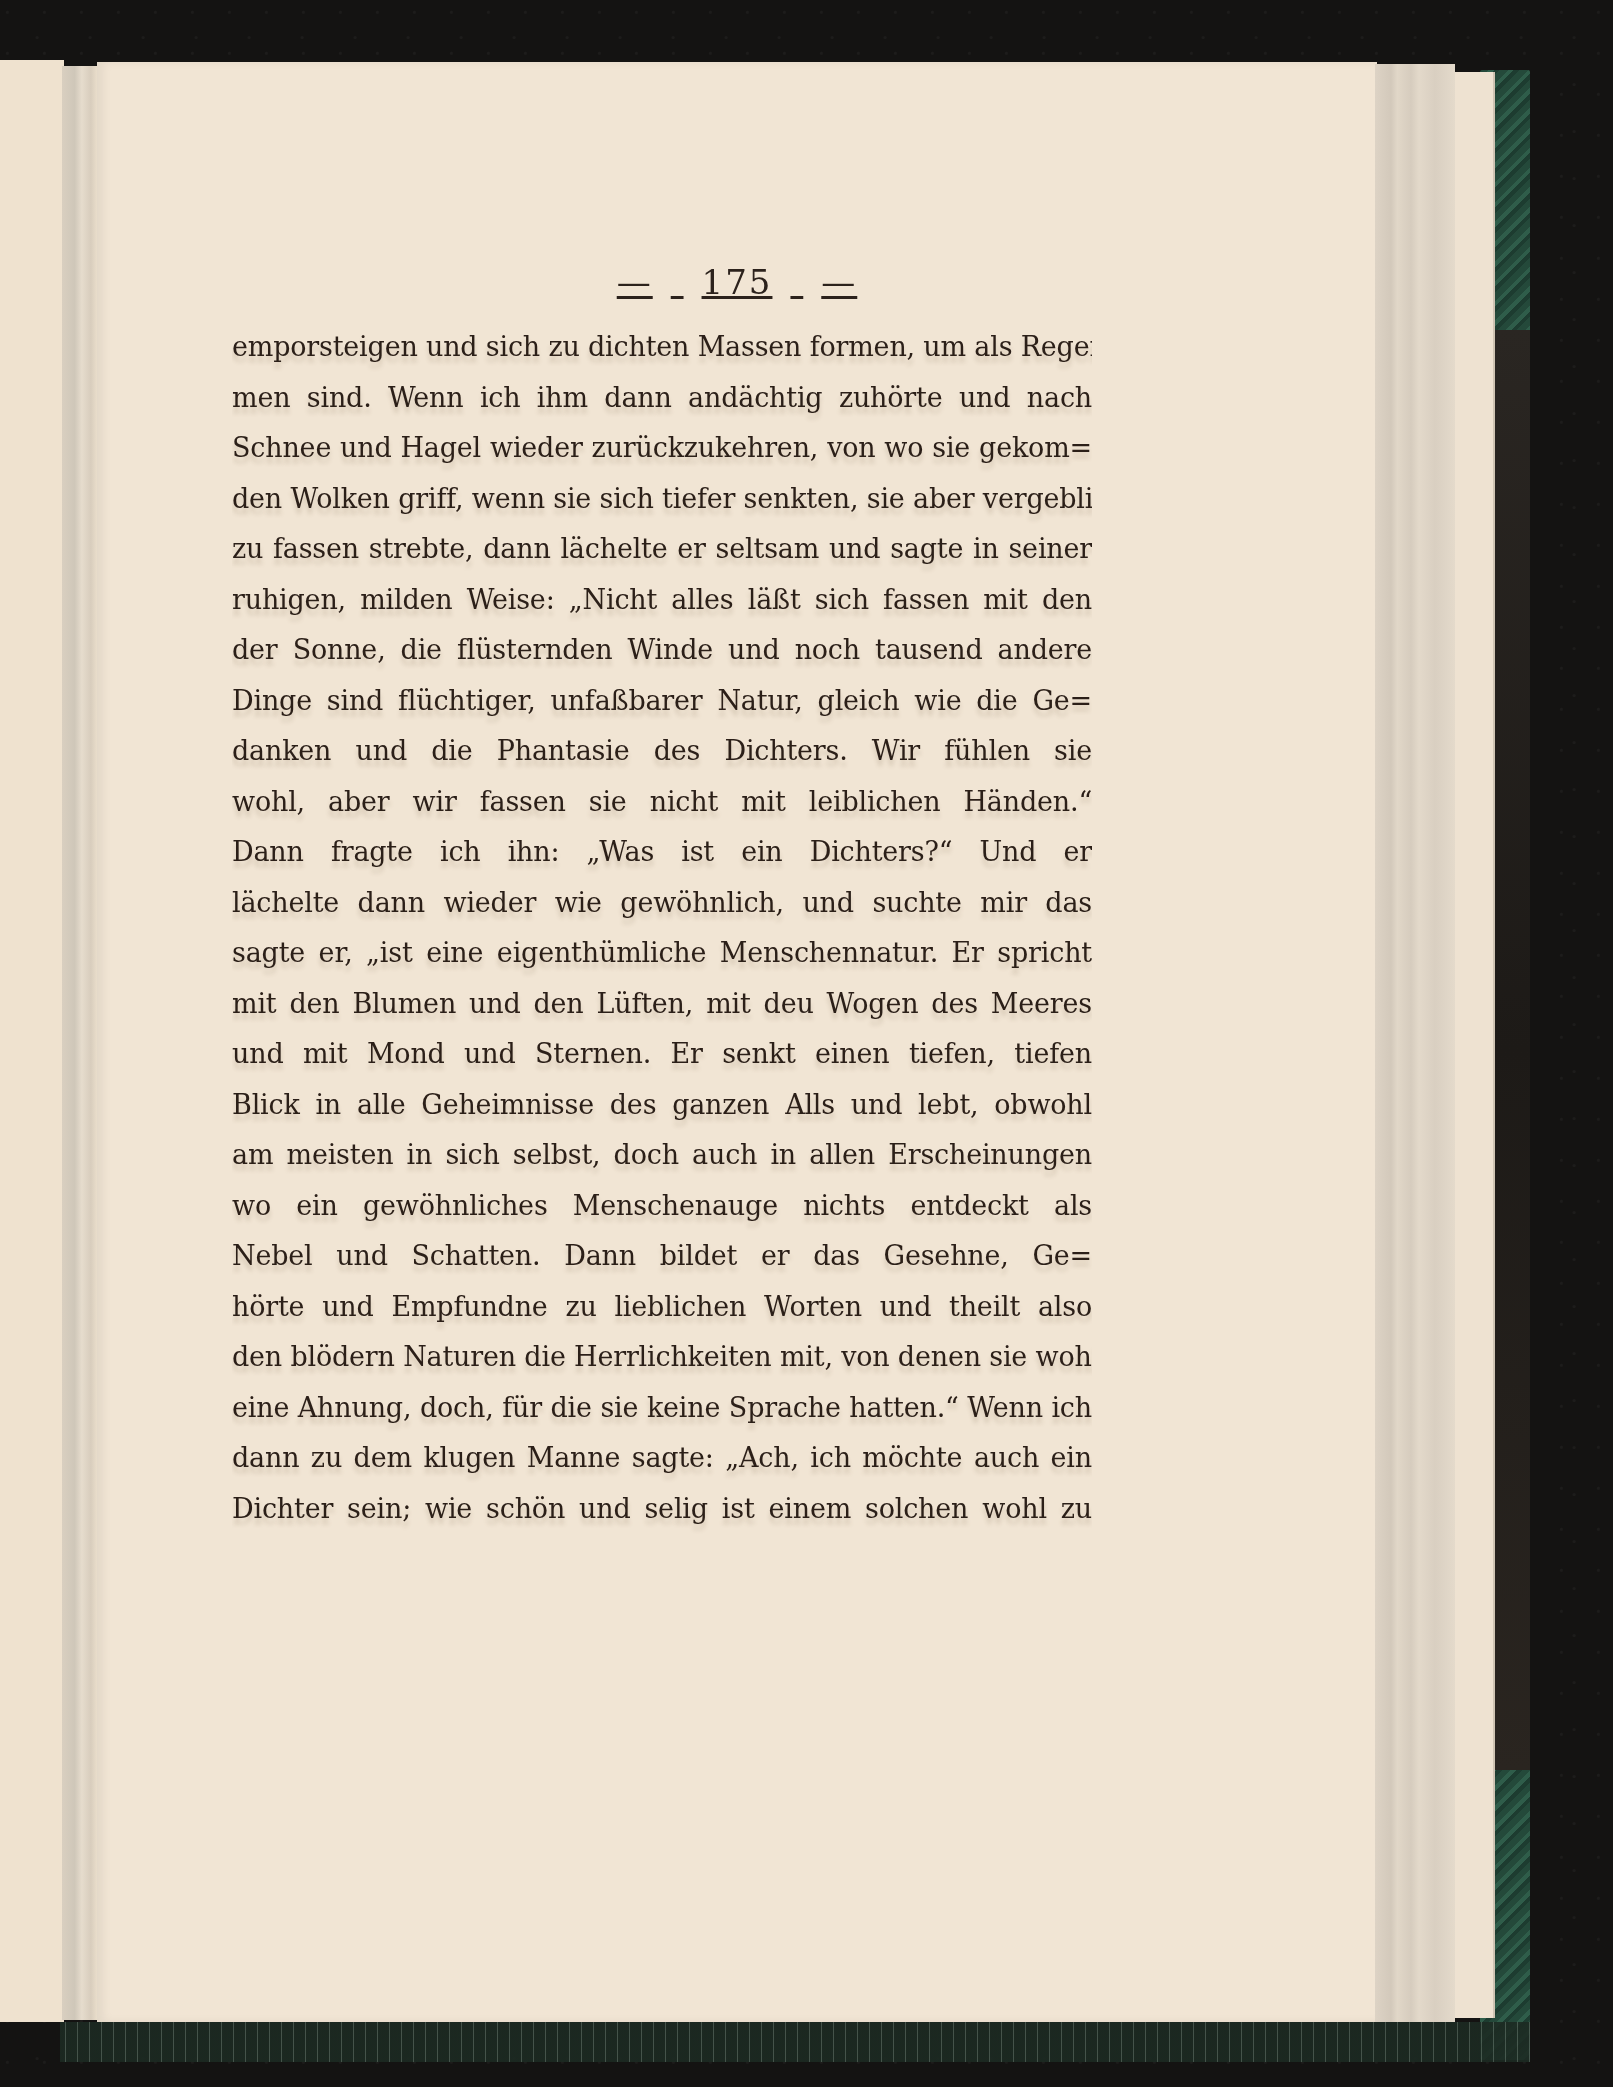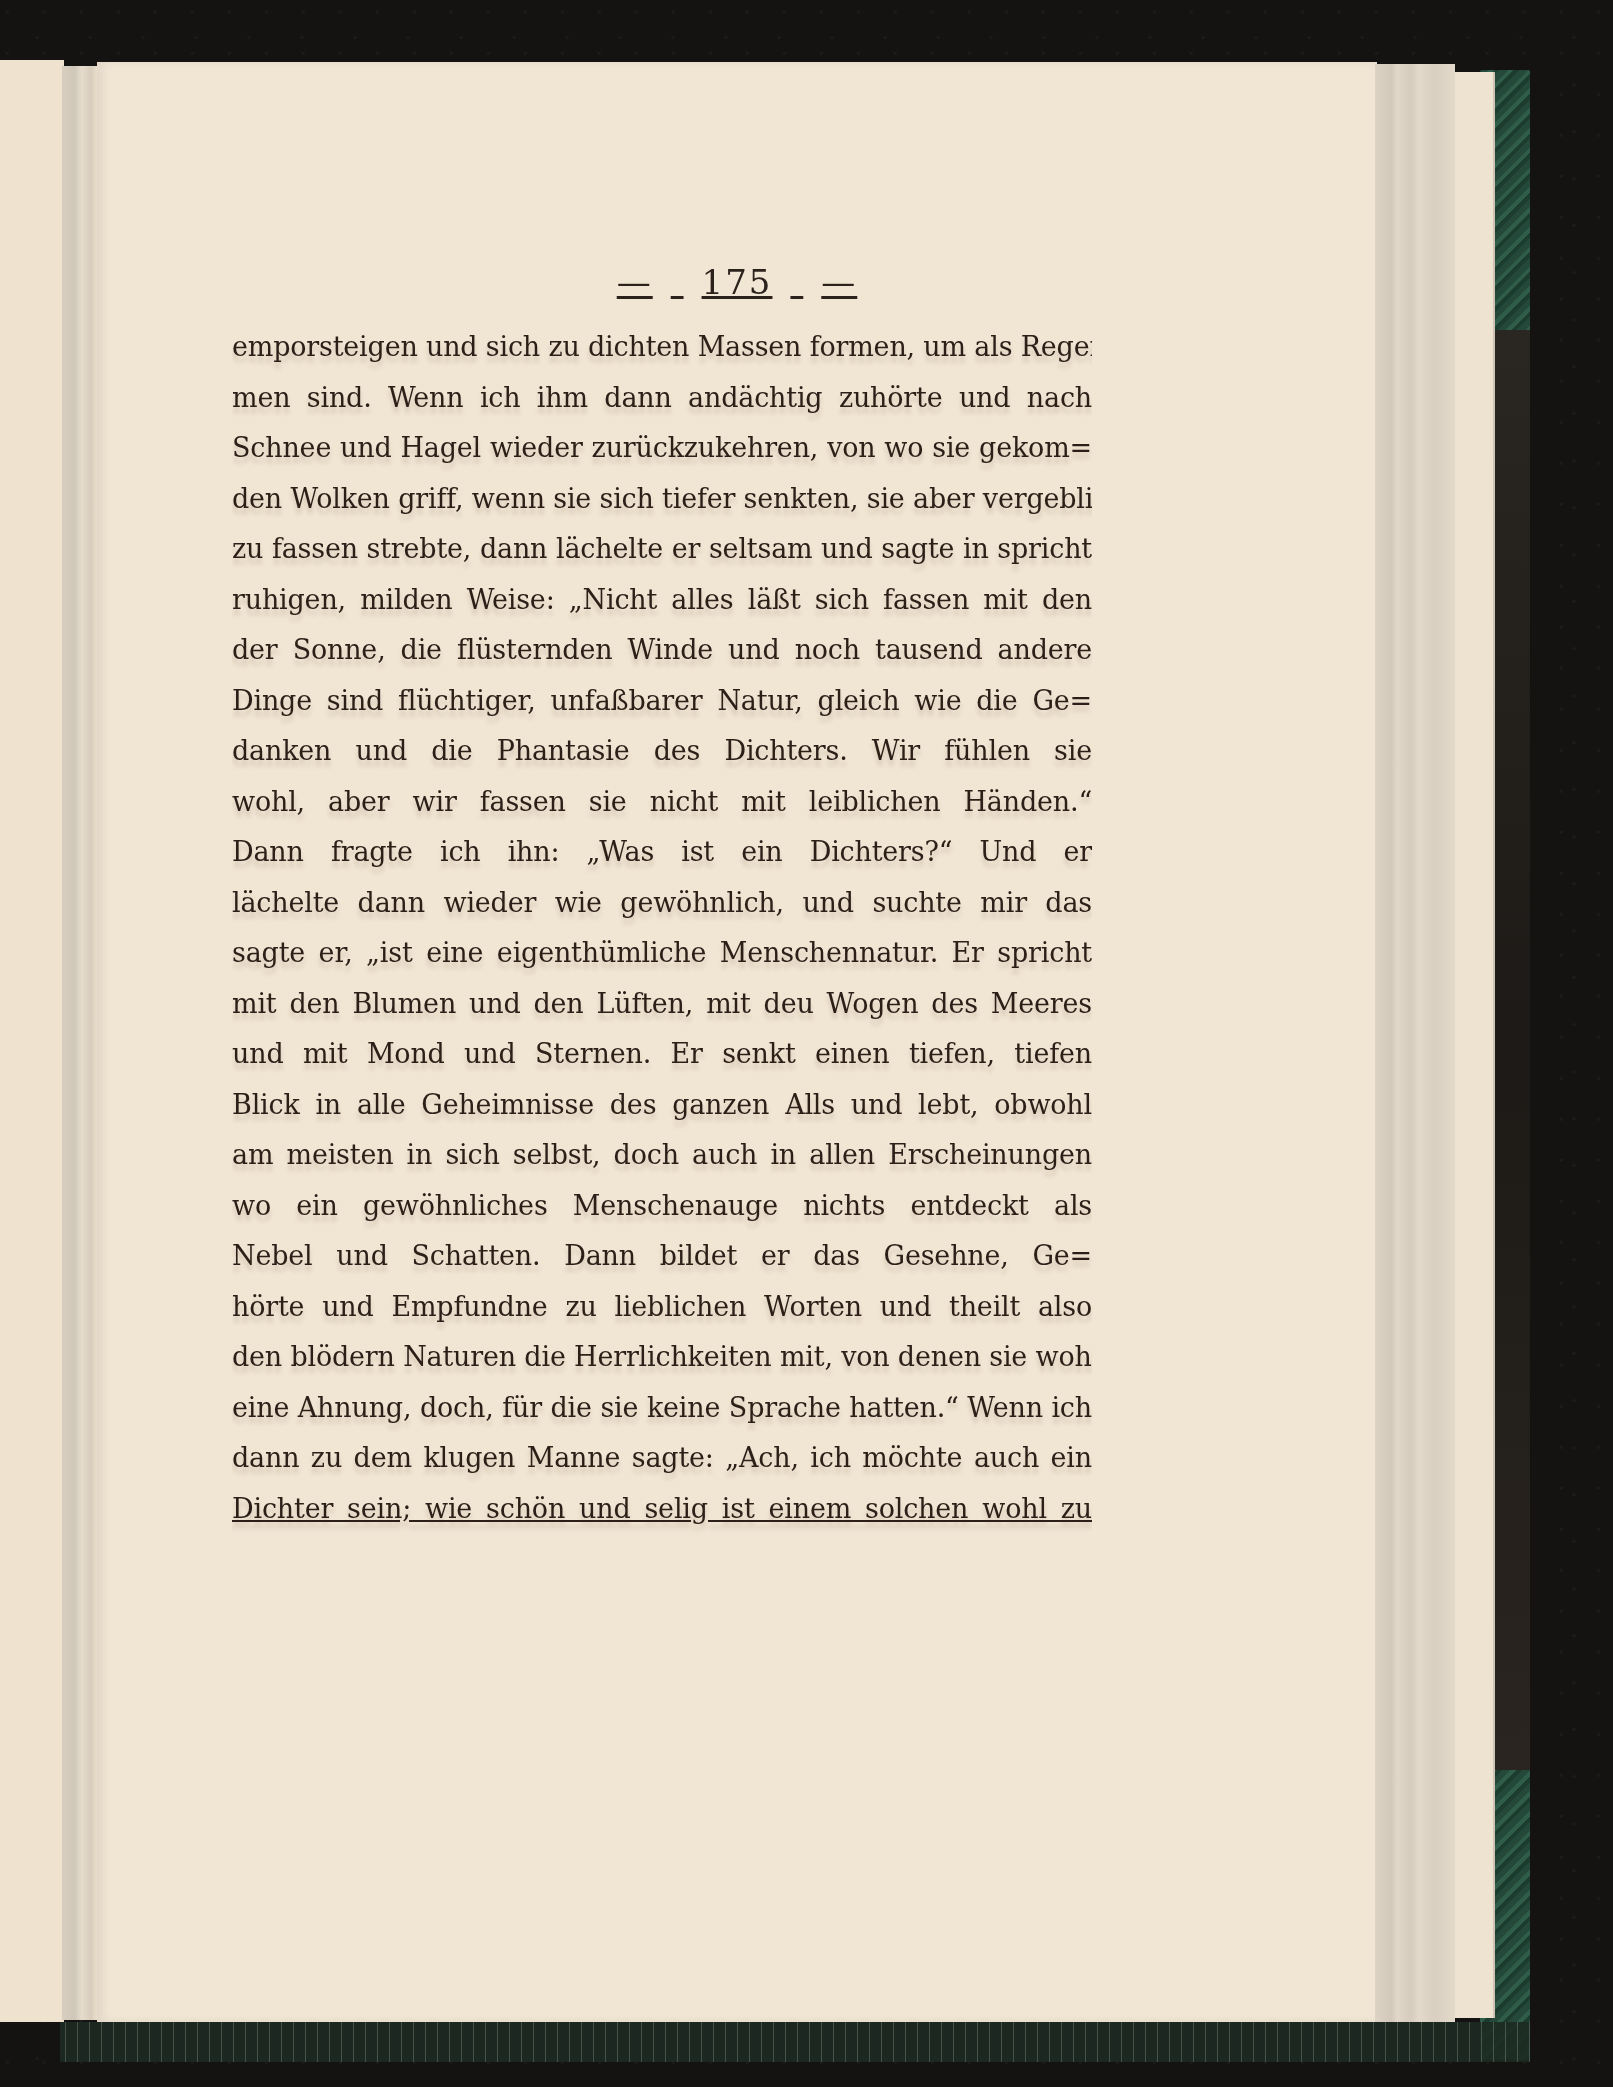--- a/index.html
+++ b/index.html
@@ -61,21 +61,21 @@
   }
   .line {
     height: 50.5px; line-height: 50.5px;
     font-family: "DejaVu Serif", serif;
     font-size: 27px; color: #2b1f18;
     text-align: justify; text-align-last: justify;
     white-space: nowrap; overflow: hidden;
     text-shadow: 0 6px 4px rgba(120,95,70,0.22);
     letter-spacing: -0.2px;
   }
-  .line.last { text-align-last: justify; text-decoration: underline; }
+  .line.last { text-align-last: justify; }
 </style>
 </head>
 <body>
 
 <div class="bg-noise"></div>
 <div class="binding"></div>
 <div class="binding-worn"></div>
 <div class="bottom-cloth"></div>
 <div class="left-page"></div>
 <div class="gutter"></div>
@@ -87,21 +87,21 @@
   <span>—</span>
   <span>175</span>
   <span>—</span>
 </div>
 
 <div class="text-block">
   <div class="line">emporsteigen und sich zu dichten Massen formen, um als Regen,</div>
   <div class="line">men sind.  Wenn ich ihm dann andächtig zuhörte und nach</div>
   <div class="line">Schnee und Hagel wieder zurückzukehren, von wo sie gekom=</div>
   <div class="line">den Wolken griff, wenn sie sich tiefer senkten, sie aber vergeblich</div>
-  <div class="line">zu fassen strebte, dann lächelte er seltsam und sagte in spricht</div>
+  <div class="line">zu fassen strebte, dann lächelte er seltsam und sagte in seiner</div>
   <div class="line">ruhigen, milden Weise: „Nicht alles läßt sich fassen mit den</div>
   <div class="line">der Sonne, die flüsternden Winde und noch tausend andere</div>
   <div class="line">Dinge sind flüchtiger, unfaßbarer Natur, gleich wie die Ge=</div>
   <div class="line">danken und die Phantasie des Dichters.  Wir fühlen sie</div>
   <div class="line">wohl, aber wir fassen sie nicht mit leiblichen Händen.“</div>
   <div class="line">Dann fragte ich ihn: „Was ist ein Dichters?“  Und er</div>
   <div class="line">lächelte dann wieder wie gewöhnlich, und suchte mir das</div>
   <div class="line">sagte er, „ist eine eigenthümliche Menschennatur.  Er spricht</div>
   <div class="line">mit den Blumen und den Lüften, mit deu Wogen des Meeres</div>
   <div class="line">und mit Mond und Sternen.  Er senkt einen tiefen, tiefen</div>

